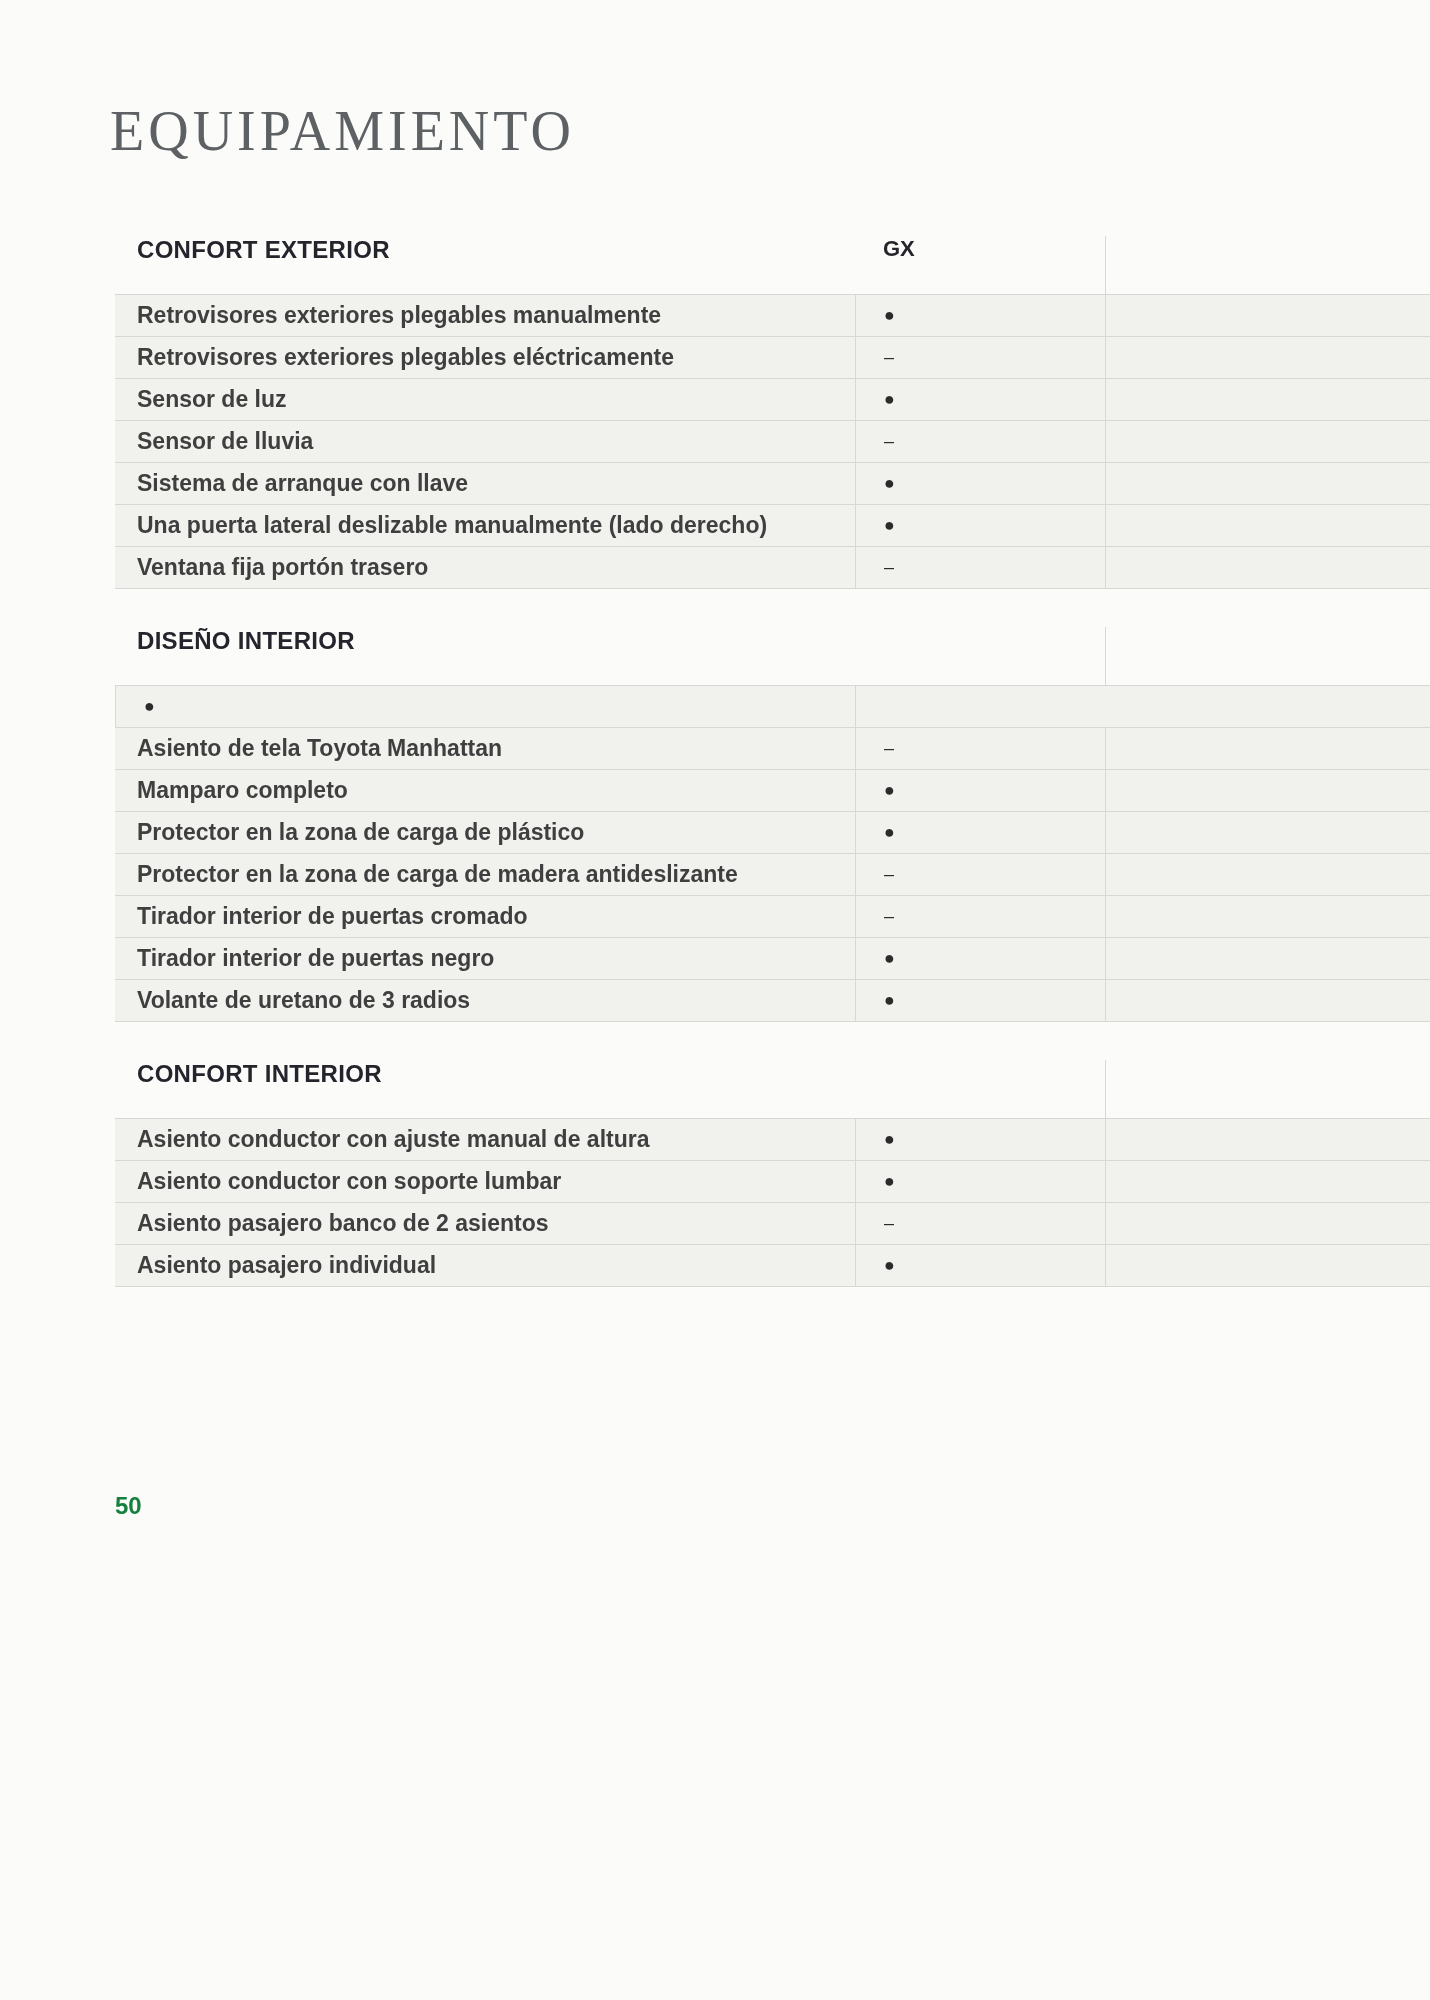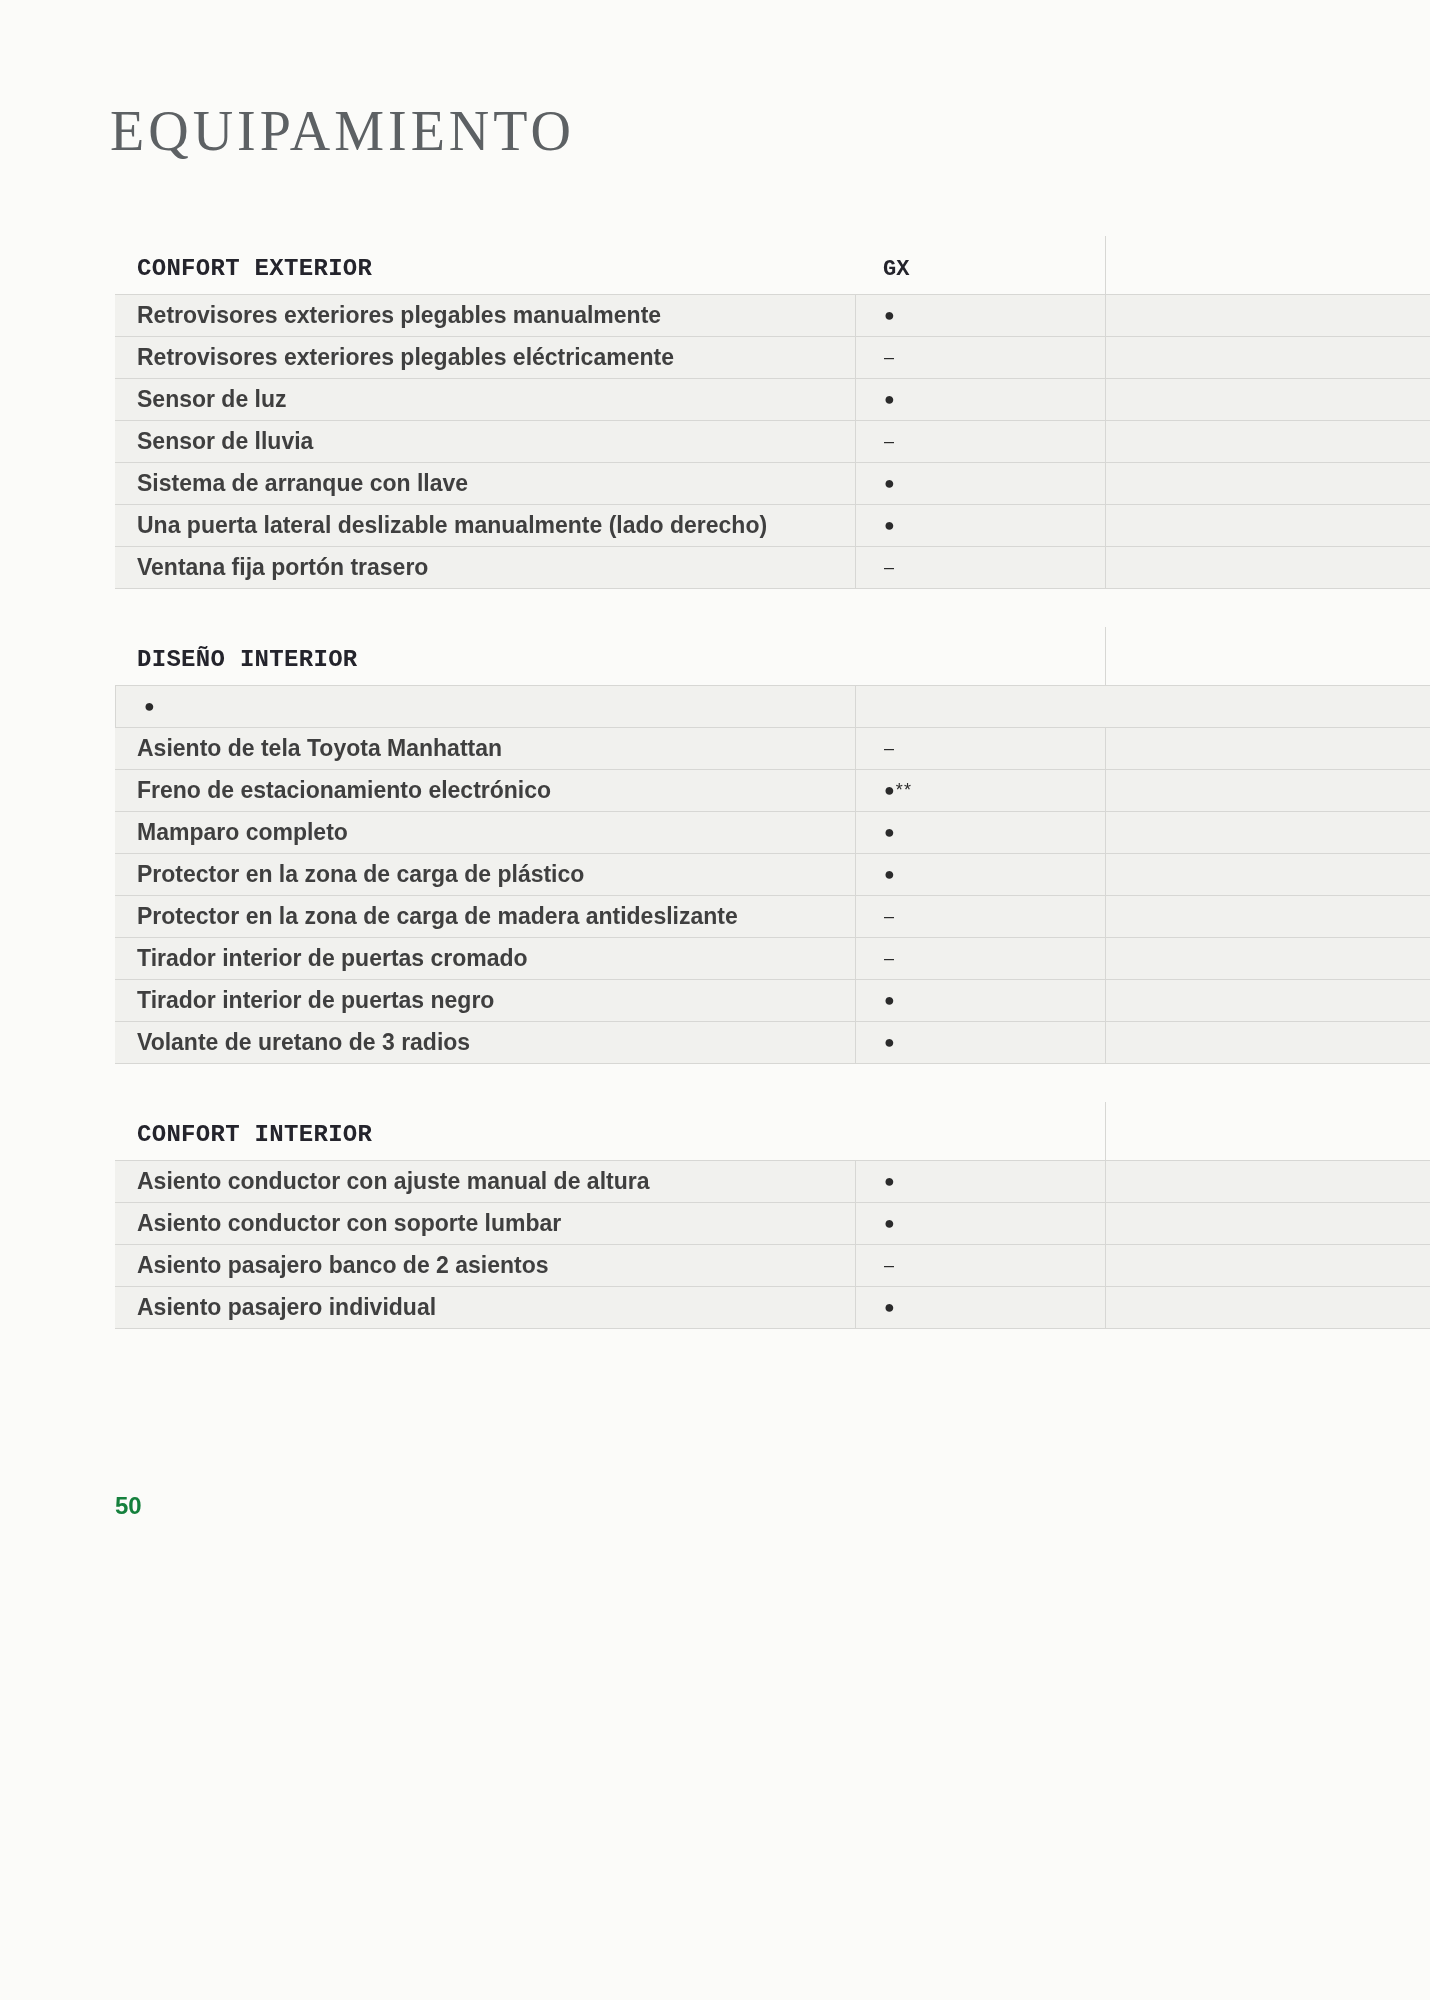--- a/index.html
+++ b/index.html
@@ -27,23 +27,21 @@
   .section { }
   .section.first { margin-top:70px; }
   .section.next { margin-top:38px; }
   .header-row {
     display:grid;
     grid-template-columns:740px 250px 1fr;
     height:58px;
   }
   .header-row .hcell {
     display:flex;
-    align-items:flex-end;
     padding-bottom:12px;
-    font-family:Liberation Mono, monospace;
   }
   .header-row .hcell.feat { padding-left:22px; }
   .header-row .hcell.gx { padding-left:28px; }
   .header-row .hcell.cut { border-left:1px solid #d7d7d4; }
   .section-title {
     font-size:24px;
     font-weight:bold;
     color:#24242c;
     letter-spacing:0.3px;
   }
@@ -154,25 +152,20 @@
         <div class="row">
           <div class="cell gx">●</div>
           <div class="cell cut"></div>
         </div>
         <div class="row">
           <div class="cell feat">Asiento de tela Toyota Manhattan</div>
           <div class="cell gx">–</div>
           <div class="cell cut"></div>
         </div>
         <div class="row">
-          <div class="cell feat">Freno de estacionamiento electrónico</div>
-          <div class="cell gx">●**</div>
-          <div class="cell cut"></div>
-        </div>
-        <div class="row">
           <div class="cell feat">Mamparo completo</div>
           <div class="cell gx">●</div>
           <div class="cell cut"></div>
         </div>
         <div class="row">
           <div class="cell feat">Protector en la zona de carga de plástico</div>
           <div class="cell gx">●</div>
           <div class="cell cut"></div>
         </div>
         <div class="row">

